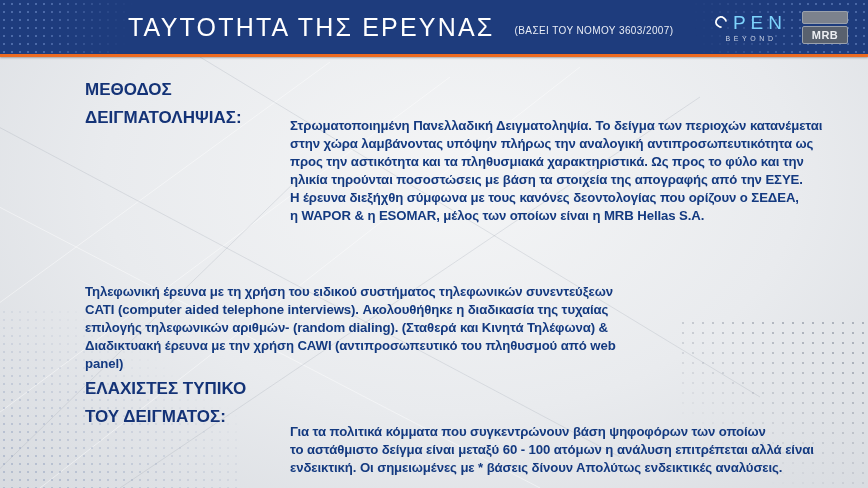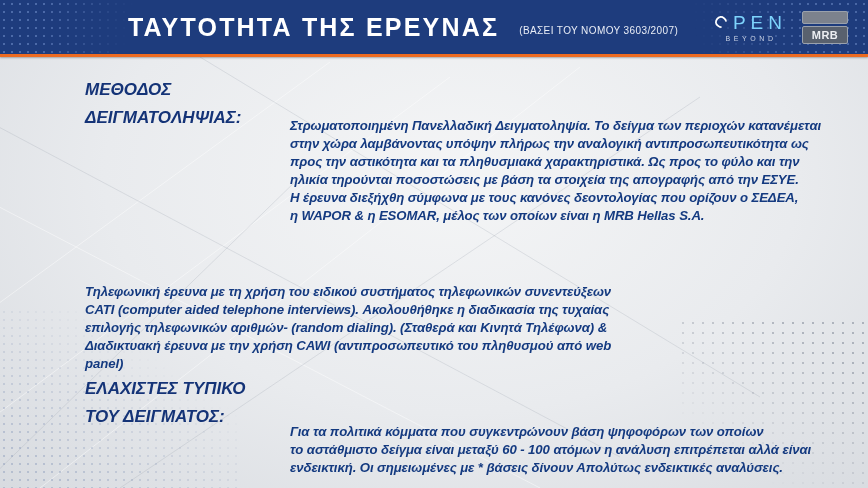--- a/index.html
+++ b/index.html
@@ -2,21 +2,21 @@
 <html lang="el"><head>
 <meta charset="utf-8">
 <style>
   * { margin:0; padding:0; box-sizing:border-box; }
   html,body { width:868px; height:488px; overflow:hidden;
     font-family:"Liberation Sans", sans-serif; background:#cfd3d9; }
 
   
   .header { position:relative; height:54px; background:#1e3c7d;
     display:flex; align-items:center; overflow:hidden; }
-  .title { margin-left:128px; color:#ffffff; font-size:25px; font-weight:700;
+  .title { margin-left:128px; color:#ffffff; font-size:25px; font-weight:400;
     letter-spacing:2.2px; white-space:nowrap; position:relative; z-index:2; }
   .subtitle { margin-left:20px; padding-top:7px; color:#e9edf6; font-size:10px;
     letter-spacing:.4px; white-space:nowrap; position:relative; z-index:2; }
   .logos { margin-left:auto; margin-right:20px; display:flex; align-items:center;
     gap:15px; position:relative; z-index:2; }
 
   .open-logo { display:flex; flex-direction:column; align-items:center; }
   .open-word { display:flex; align-items:center; gap:2px; color:#7dd3fc;
     font-size:19px; font-weight:400; letter-spacing:5px; line-height:19px; }
   .open-o { width:12px; height:12px; border:2.6px solid #fff; border-radius:50%;
@@ -37,21 +37,21 @@
     mask-image:linear-gradient(100deg,#000 25%,transparent 75%); }
   .dots-header-right { right:0; top:0; width:200px; height:54px; color:rgba(115,145,205,.5);
     -webkit-mask-image:linear-gradient(260deg,#000 30%,transparent 85%);
     mask-image:linear-gradient(260deg,#000 30%,transparent 85%); }
 
   .divider { height:3px; background:#ed6b21; box-shadow:0 1px 2px rgba(40,40,40,.35); position:relative; z-index:3; }
 
   
   .content { position:absolute; top:57px; left:0; right:0; bottom:0;
     background:radial-gradient(ellipse 95% 130% at 52% 28%, #f4f5f6 0%, #e9ebee 42%, #cdd1d7 100%);
-    padding:12px 4px 0 85px;font-style:italic; }
+    padding:12px 4px 0 85px; }
   .net { position:absolute; inset:0; pointer-events:none; }
   .dots-bl { left:0; bottom:0; width:240px; height:180px; color:rgba(115,135,175,.35);
     -webkit-mask-image:linear-gradient(35deg,#000 15%,transparent 70%);
     mask-image:linear-gradient(35deg,#000 15%,transparent 70%); }
   .dots-br { right:0; bottom:0; width:190px; height:170px; color:rgba(130,138,152,.55);
     background-size:10px 10px;
     -webkit-mask-image:linear-gradient(215deg,#000 20%,transparent 78%);
     mask-image:linear-gradient(215deg,#000 20%,transparent 78%); }
 
   .row { position:relative; display:flex; z-index:2; }

